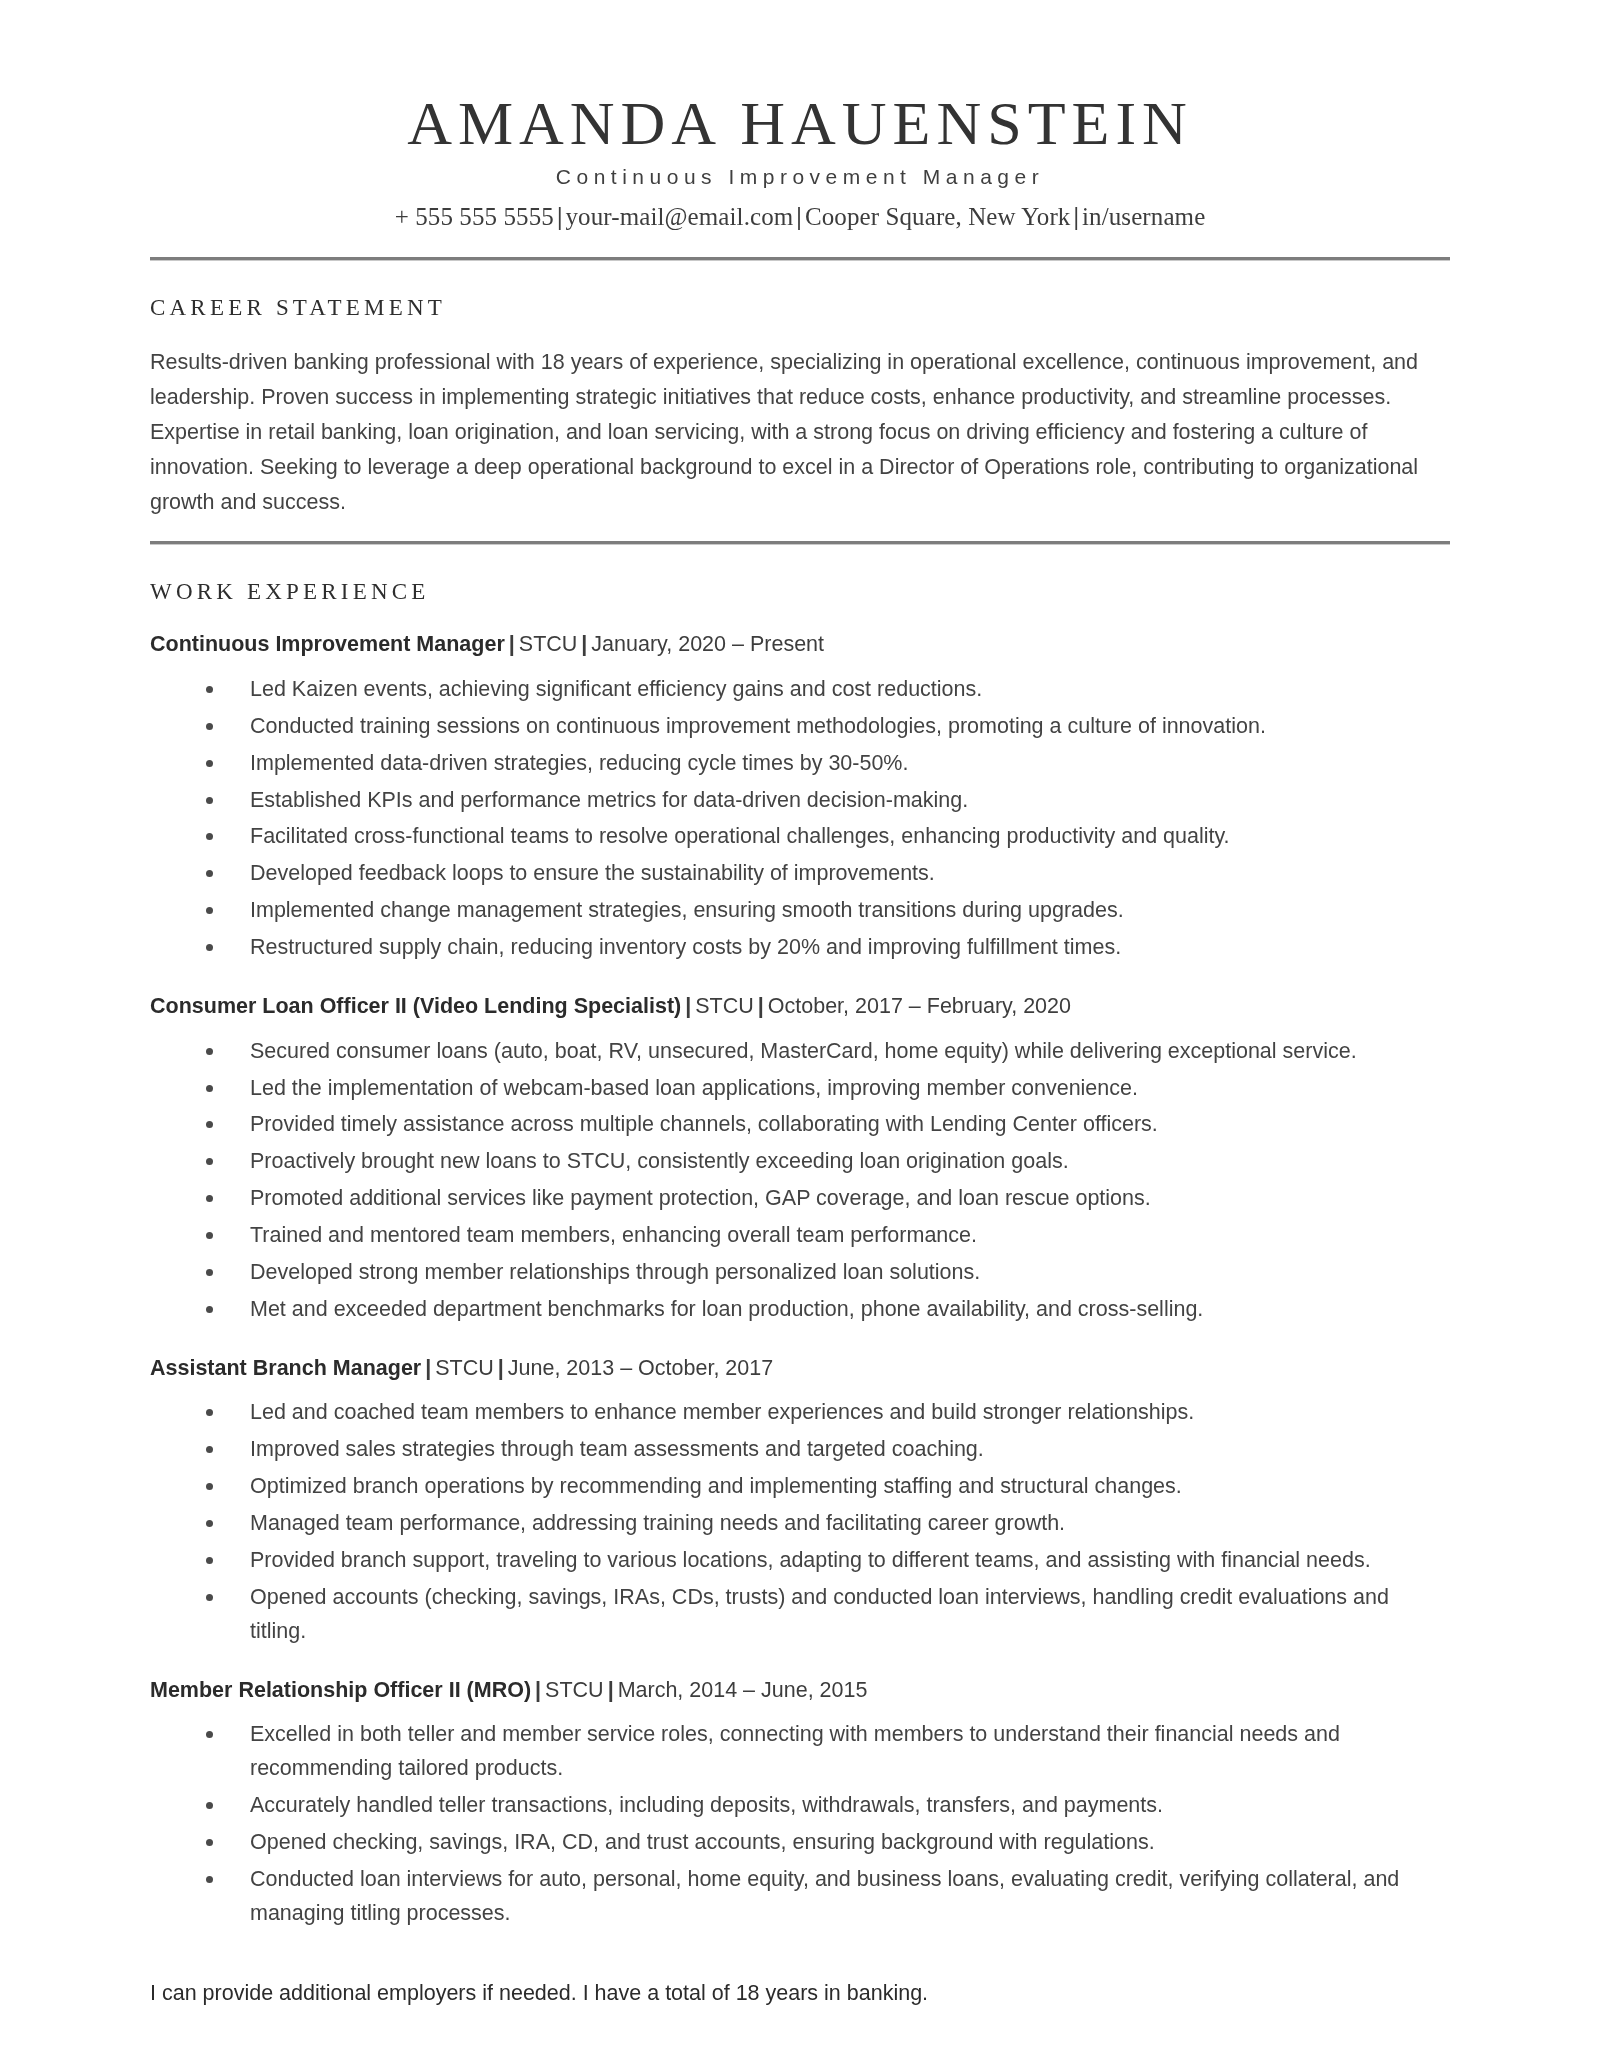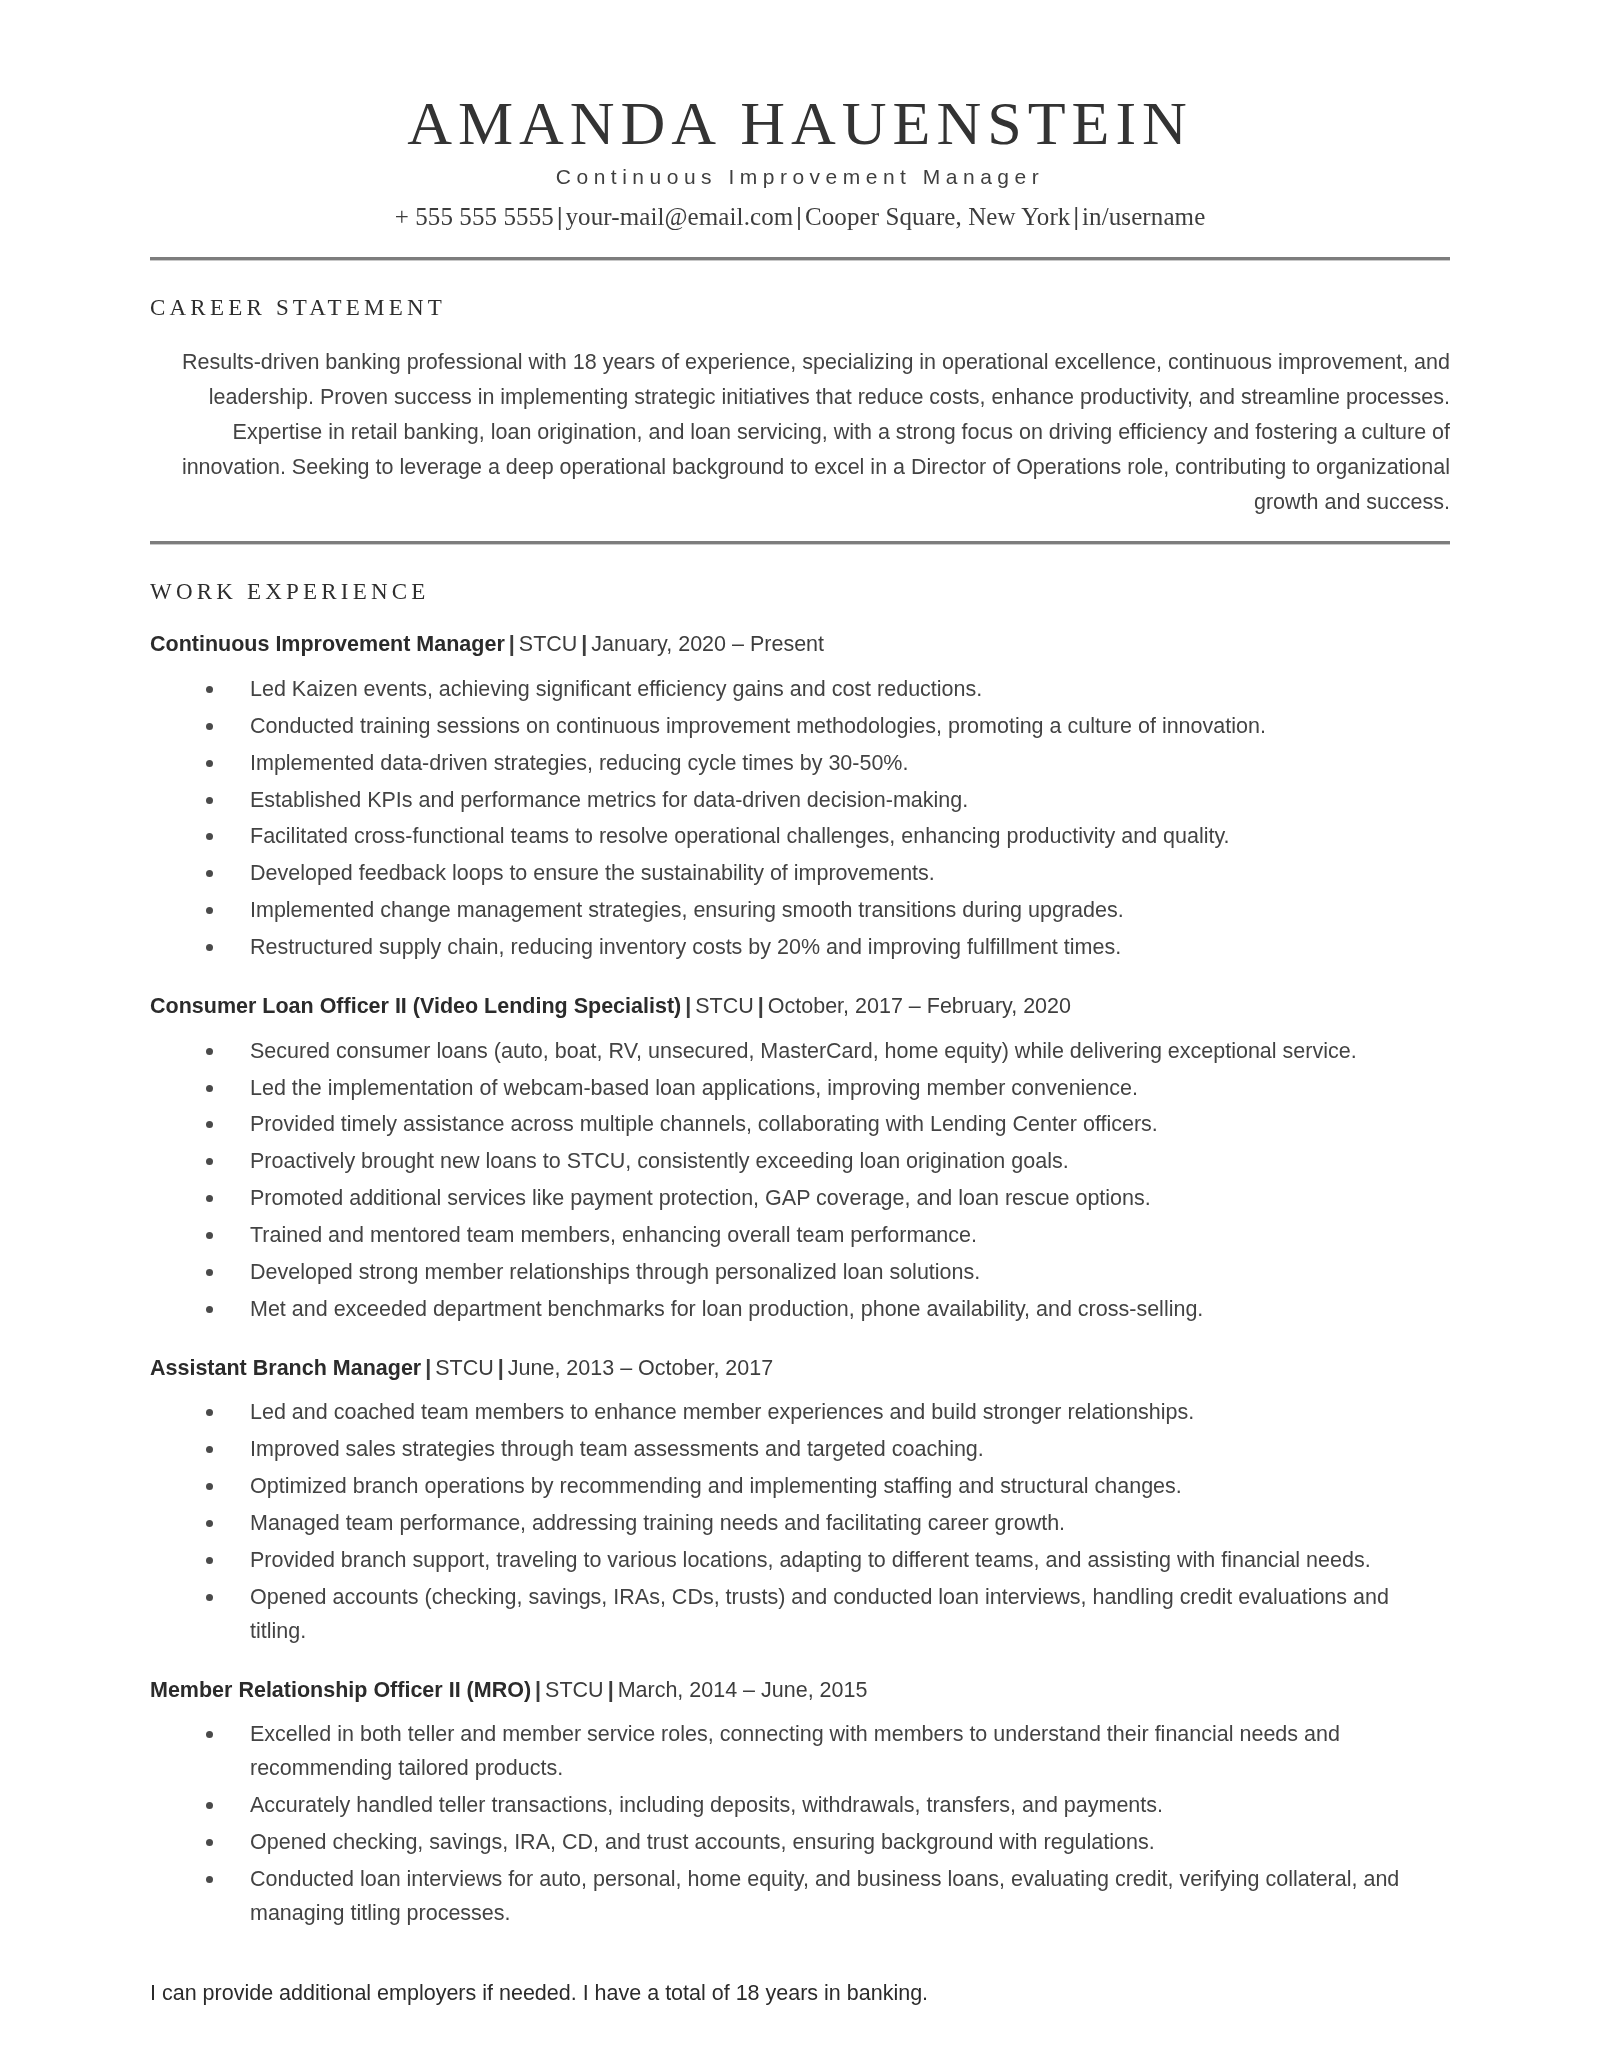--- a/index.html
+++ b/index.html
@@ -72,21 +72,21 @@
     letter-spacing: 4.2px;
     color: #2e2e2e;
     margin: 34px 0 0 0;
   }
   .statement {
     font-size: 21.5px;
     line-height: 1.62;
     color: #434343;
     margin: 24px 0 0 0;
     max-width: 1300px;
-    text-align: right;
+    text-align: left;
   }
 
   
   .work-list { margin-top: 20px; }
   .job { margin-top: 26px; }
   .job:first-child { margin-top: 24px; }
   .job-header {
     font-size: 21.5px;
     color: #3d3d3d;
     line-height: 1.45;

